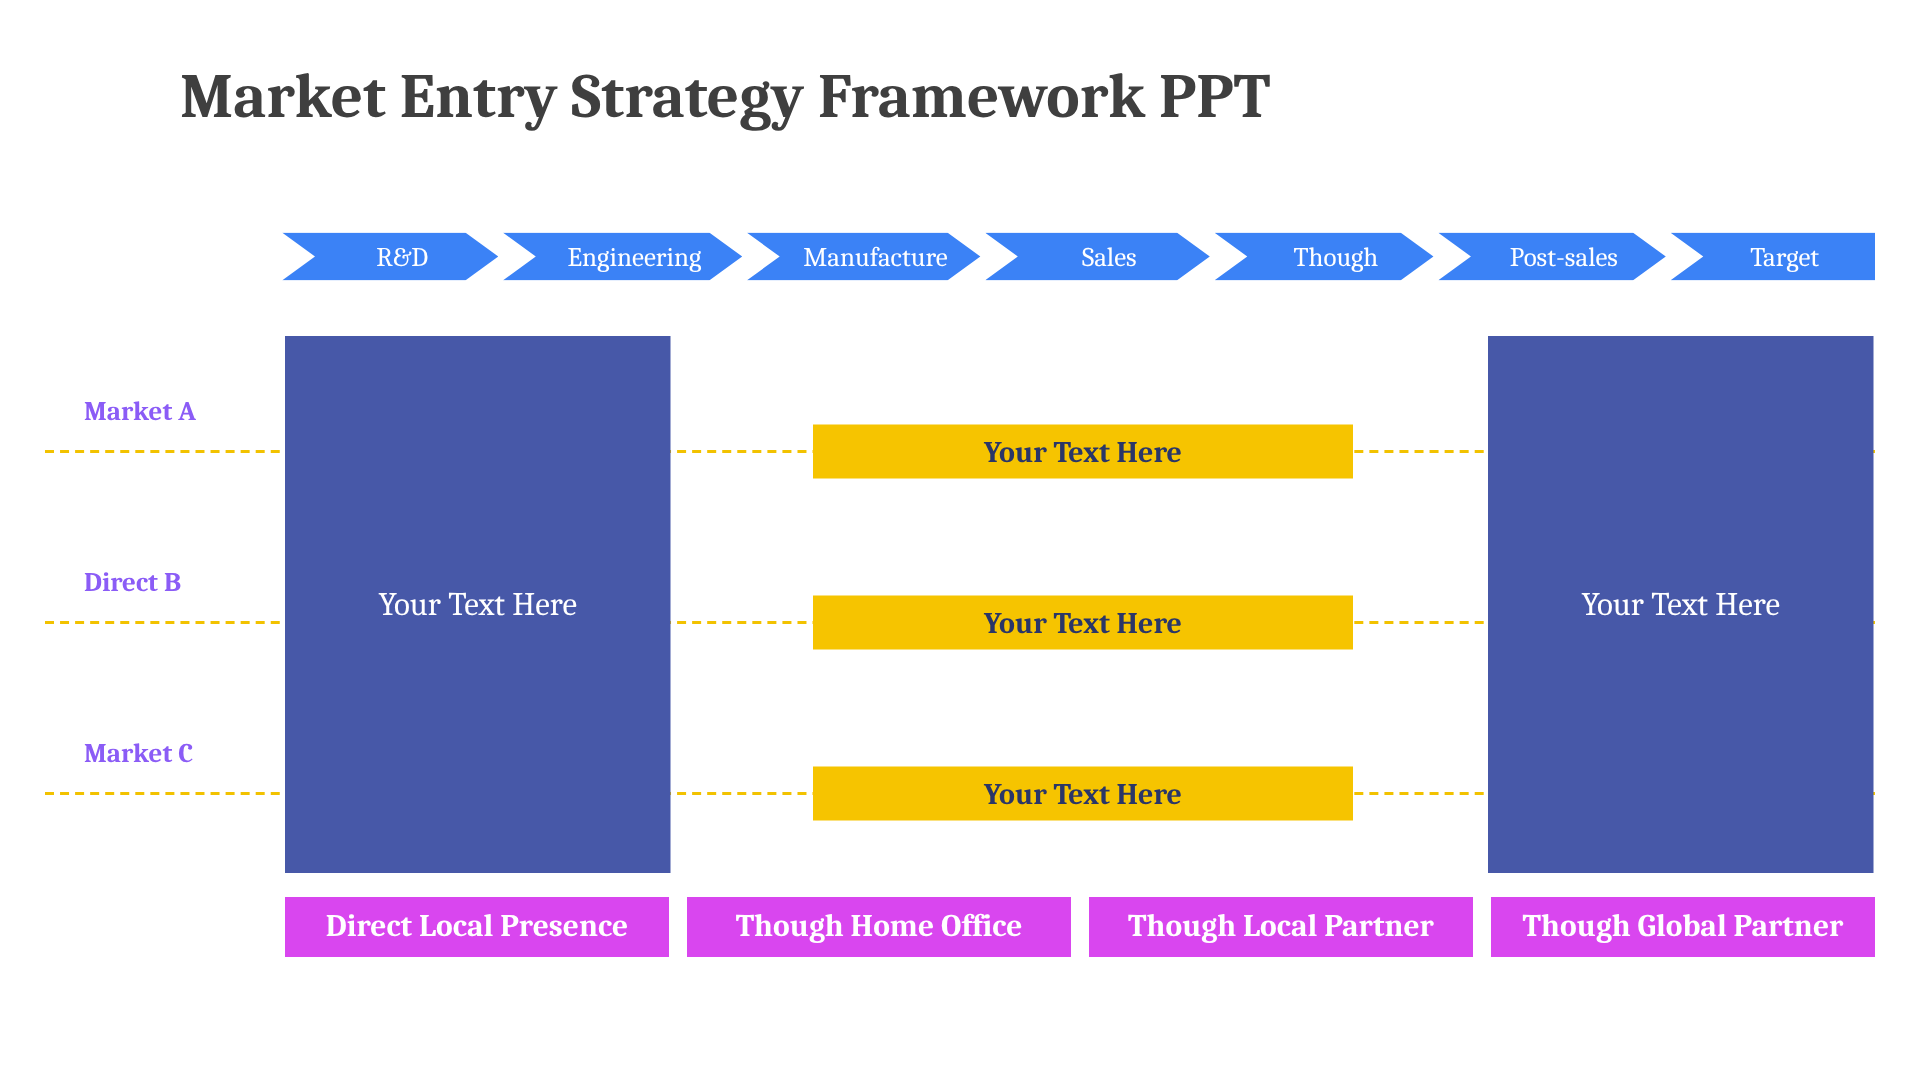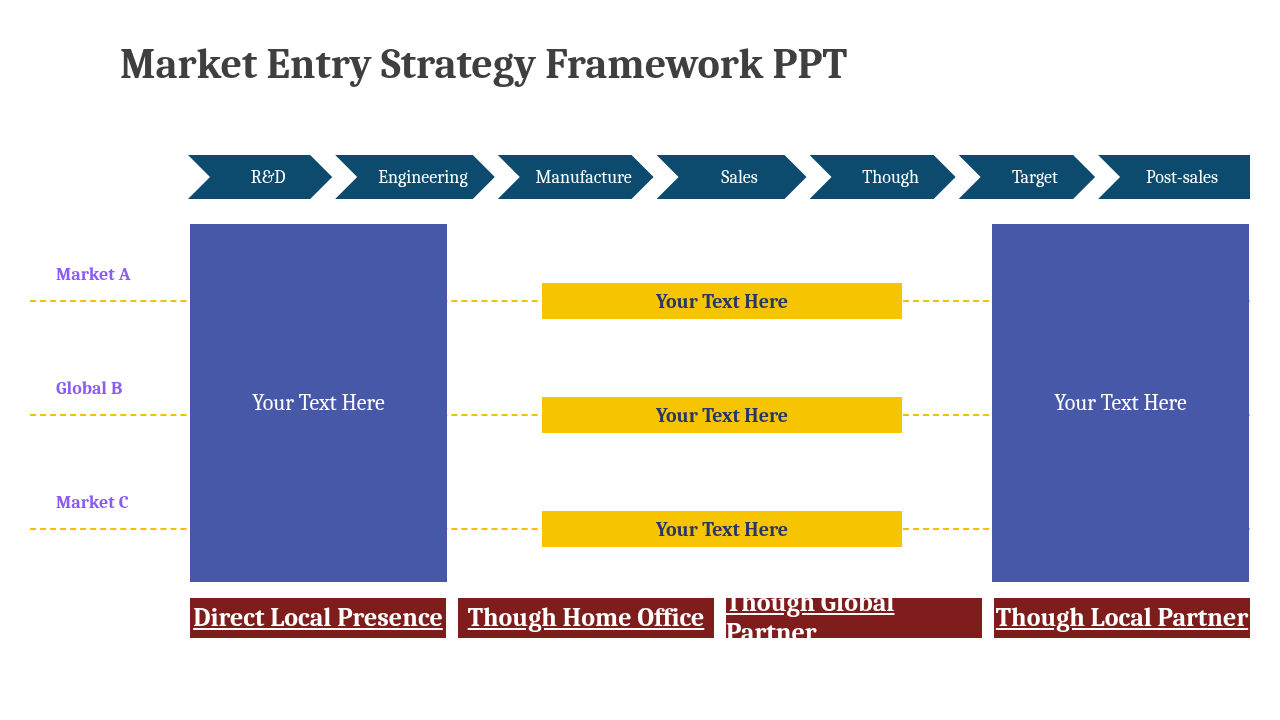--- a/index.html
+++ b/index.html
@@ -7,21 +7,21 @@
   .stage { position: relative; width:1280px; height:720px;padding-left:12px; }
 
   .title {
     position:absolute; left:120px; top:40px;
     font-size:42px; font-weight:700; color:#3f3f3f;
   }
 
   
   .chev-row { position:absolute; left:188px; top:155px; width:1062px; height:44px; display:flex; }
   .chev {
-    position:relative; height:44px; background:#0c4a6e; color:#fff;
+    position:relative; height:32px; background:#3b82f6; color:#fff;
     display:flex; align-items:center; justify-content:center;
     font-size:18px; margin-right:3px;
     clip-path: polygon(0 0, calc(100% - 22px) 0, 100% 50%, calc(100% - 22px) 100%, 0 100%, 22px 50%);
     padding:0 14px 0 30px;
   }
   .chev:first-child { clip-path: polygon(0 0, calc(100% - 22px) 0, 100% 50%, calc(100% - 22px) 100%, 0 100%, 22px 50%); }
   .chev:last-child { clip-path: polygon(0 0, 100% 0, 100% 100%, 0 100%, 22px 50%); margin-right:0; }
   
   .w0{width:148px} .w1{width:164px} .w2{width:160px} .w3{width:154px} .w4{width:150px} .w5{width:156px} .w6{width:140px}
 
@@ -51,56 +51,56 @@
   .ybox {
     position:absolute; left:542px; width:360px; height:36px;
     background:#f6c400; color:#2a3668; font-weight:700; font-size:20px;
     display:flex; align-items:center; justify-content:center;
   }
   .yA{top:283px} .yB{top:397px} .yC{top:511px}
 
   
   .brow { position:absolute; left:190px; top:598px; width:1060px; display:flex; gap:12px; }
   .bbox {
-    flex:1; height:40px; background:#7f1d1d; color:#fff; font-weight:700; font-size:26px;
-    display:flex; align-items:center; justify-content:center;text-decoration:underline;
+    flex:1; height:40px; background:#d946ef; color:#fff; font-weight:700; font-size:21px;
+    display:flex; align-items:center; justify-content:center;
   }
 </style>
 </head>
 <body>
 
 <div class="stage">
 
   <div class="title">Market Entry Strategy Framework PPT</div>
 
   <div class="dash dA"></div>
   <div class="dash dB"></div>
   <div class="dash dC"></div>
 
   <div class="chev-row">
     <div class="chev w0">R&amp;D</div>
     <div class="chev w1">Engineering</div>
     <div class="chev w2">Manufacture</div>
     <div class="chev w3">Sales</div>
     <div class="chev w4">Though</div>
+    <div class="chev w5">Post-sales</div>
     <div class="chev w6">Target</div>
-    <div class="chev w5">Post-sales</div>
   </div>
 
   <div class="mlabel mlA">Market A</div>
-  <div class="mlabel mlB">Global B</div>
+  <div class="mlabel mlB">Direct B</div>
   <div class="mlabel mlC">Market C</div>
 
   <div class="big-left">Your Text Here</div>
   <div class="big-right">Your Text Here</div>
 
   <div class="ybox yA">Your Text Here</div>
   <div class="ybox yB">Your Text Here</div>
   <div class="ybox yC">Your Text Here</div>
 
   <div class="brow">
     <div class="bbox">Direct Local Presence</div>
     <div class="bbox">Though Home Office</div>
+    <div class="bbox">Though Local Partner</div>
     <div class="bbox">Though Global Partner</div>
-    <div class="bbox">Though Local Partner</div>
   </div>
 
 </div>
 
 </body></html>

